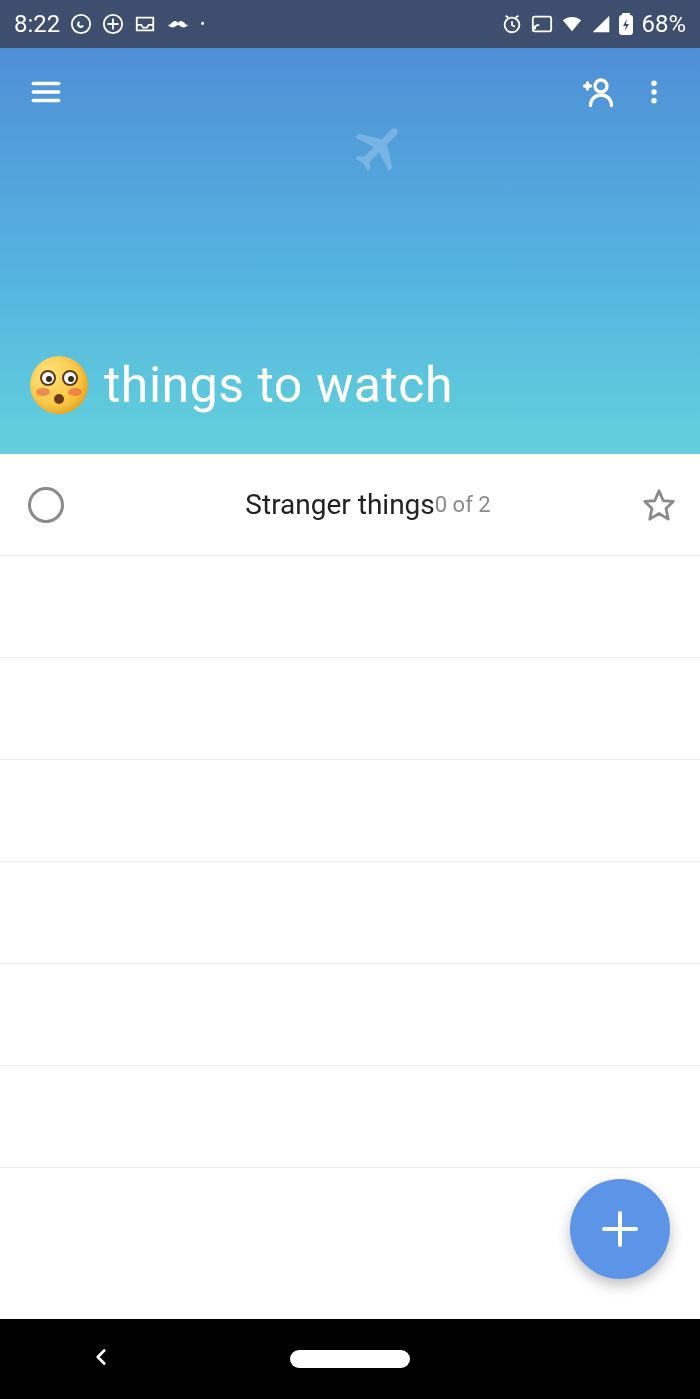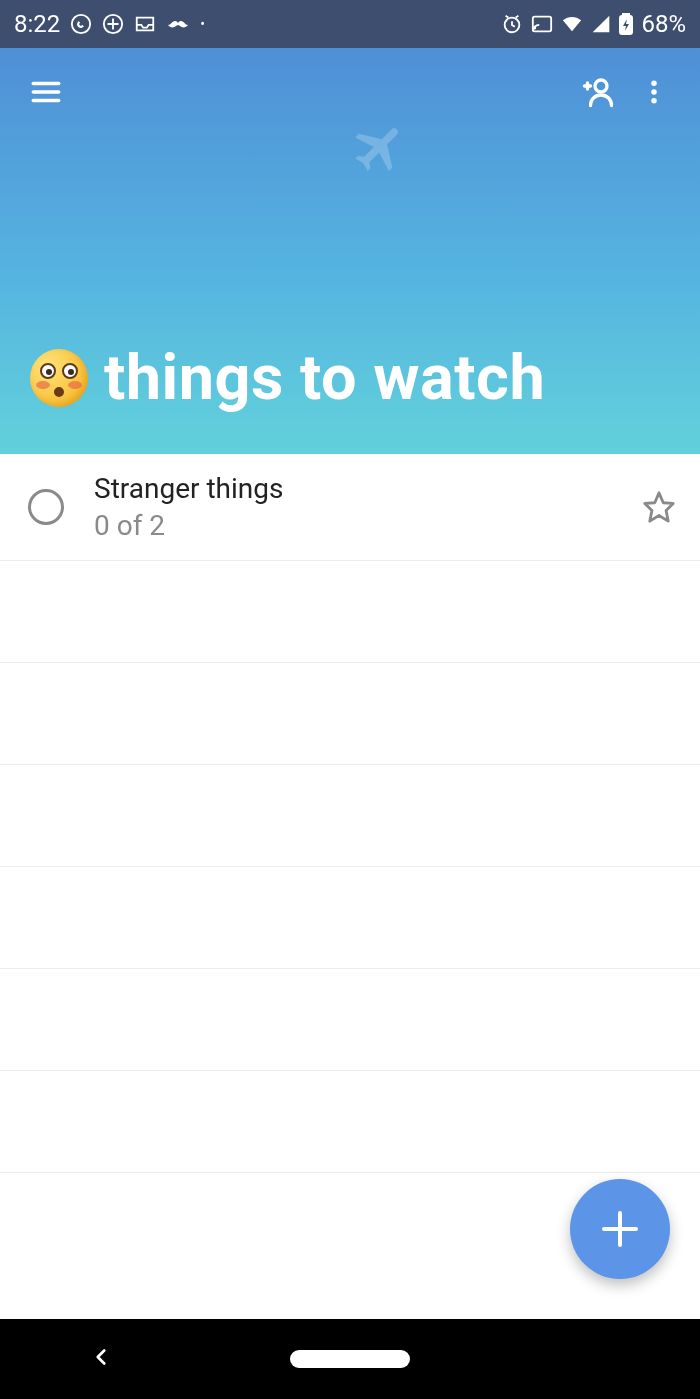--- a/index.html
+++ b/index.html
@@ -66,45 +66,45 @@
   .eye {
     width: 16px; height: 16px; background:#fff; border:2px solid #5a3a1a; border-radius:50%;
     position:absolute; top:14px;
   }
   .eye.l{ left:10px; } .eye.r{ right:10px; }
   .pupil{ width:6px;height:6px;background:#3a2a1a;border-radius:50%;position:absolute;top:4px;left:4px;}
   .mouth{ position:absolute; bottom:10px; left:50%; transform:translateX(-50%); width:10px;height:10px;border:2px solid #6a3a1a;border-radius:50%; background:#6a3a1a;}
   .blush{position:absolute;width:14px;height:8px;border-radius:50%;background:rgba(230,90,70,.6);bottom:18px;}
   .blush.l{left:6px;} .blush.r{right:6px;}
   .list-title {
-    font-size: 63px;
-    font-weight: 700;
+    font-size: 50px;
+    font-weight: 400;
     color: #fff;
     letter-spacing: 0.5px;
   }
 
   
   .list { flex: 1; background: #fff; }
   .row {
     display: flex;
     align-items: center;
     padding: 18px 24px 18px 28px;
     border-bottom: 1px solid #ececec;
     min-height: 102px;
   }
   .row.empty { min-height: 102px; }
   .checkbox {
     width: 36px; height: 36px;
     border: 3px solid #8a8a8a;
     border-radius: 50%;
     flex-shrink: 0;
   }
-  .row-text { flex: 1; margin-left: 30px; display:flex; flex-direction:column; justify-content:center; }
+  .row-text { flex: 1; margin-left: 30px; display:flex; justify-content:center; }
   .row-title { font-size: 28px; color: #222; }
-  .row-sub { font-size: 28px; color: #8a8a8a; margin-top: 4px; }
+  .row-sub { font-size: 22px; color: #8a8a8a; margin-top: 4px; }
   .star {
     width: 34px; height: 34px;
     color: #8a8a8a;
   }
 
   
   .fab {
     position: absolute;
     right: 30px;
     bottom: 120px;

